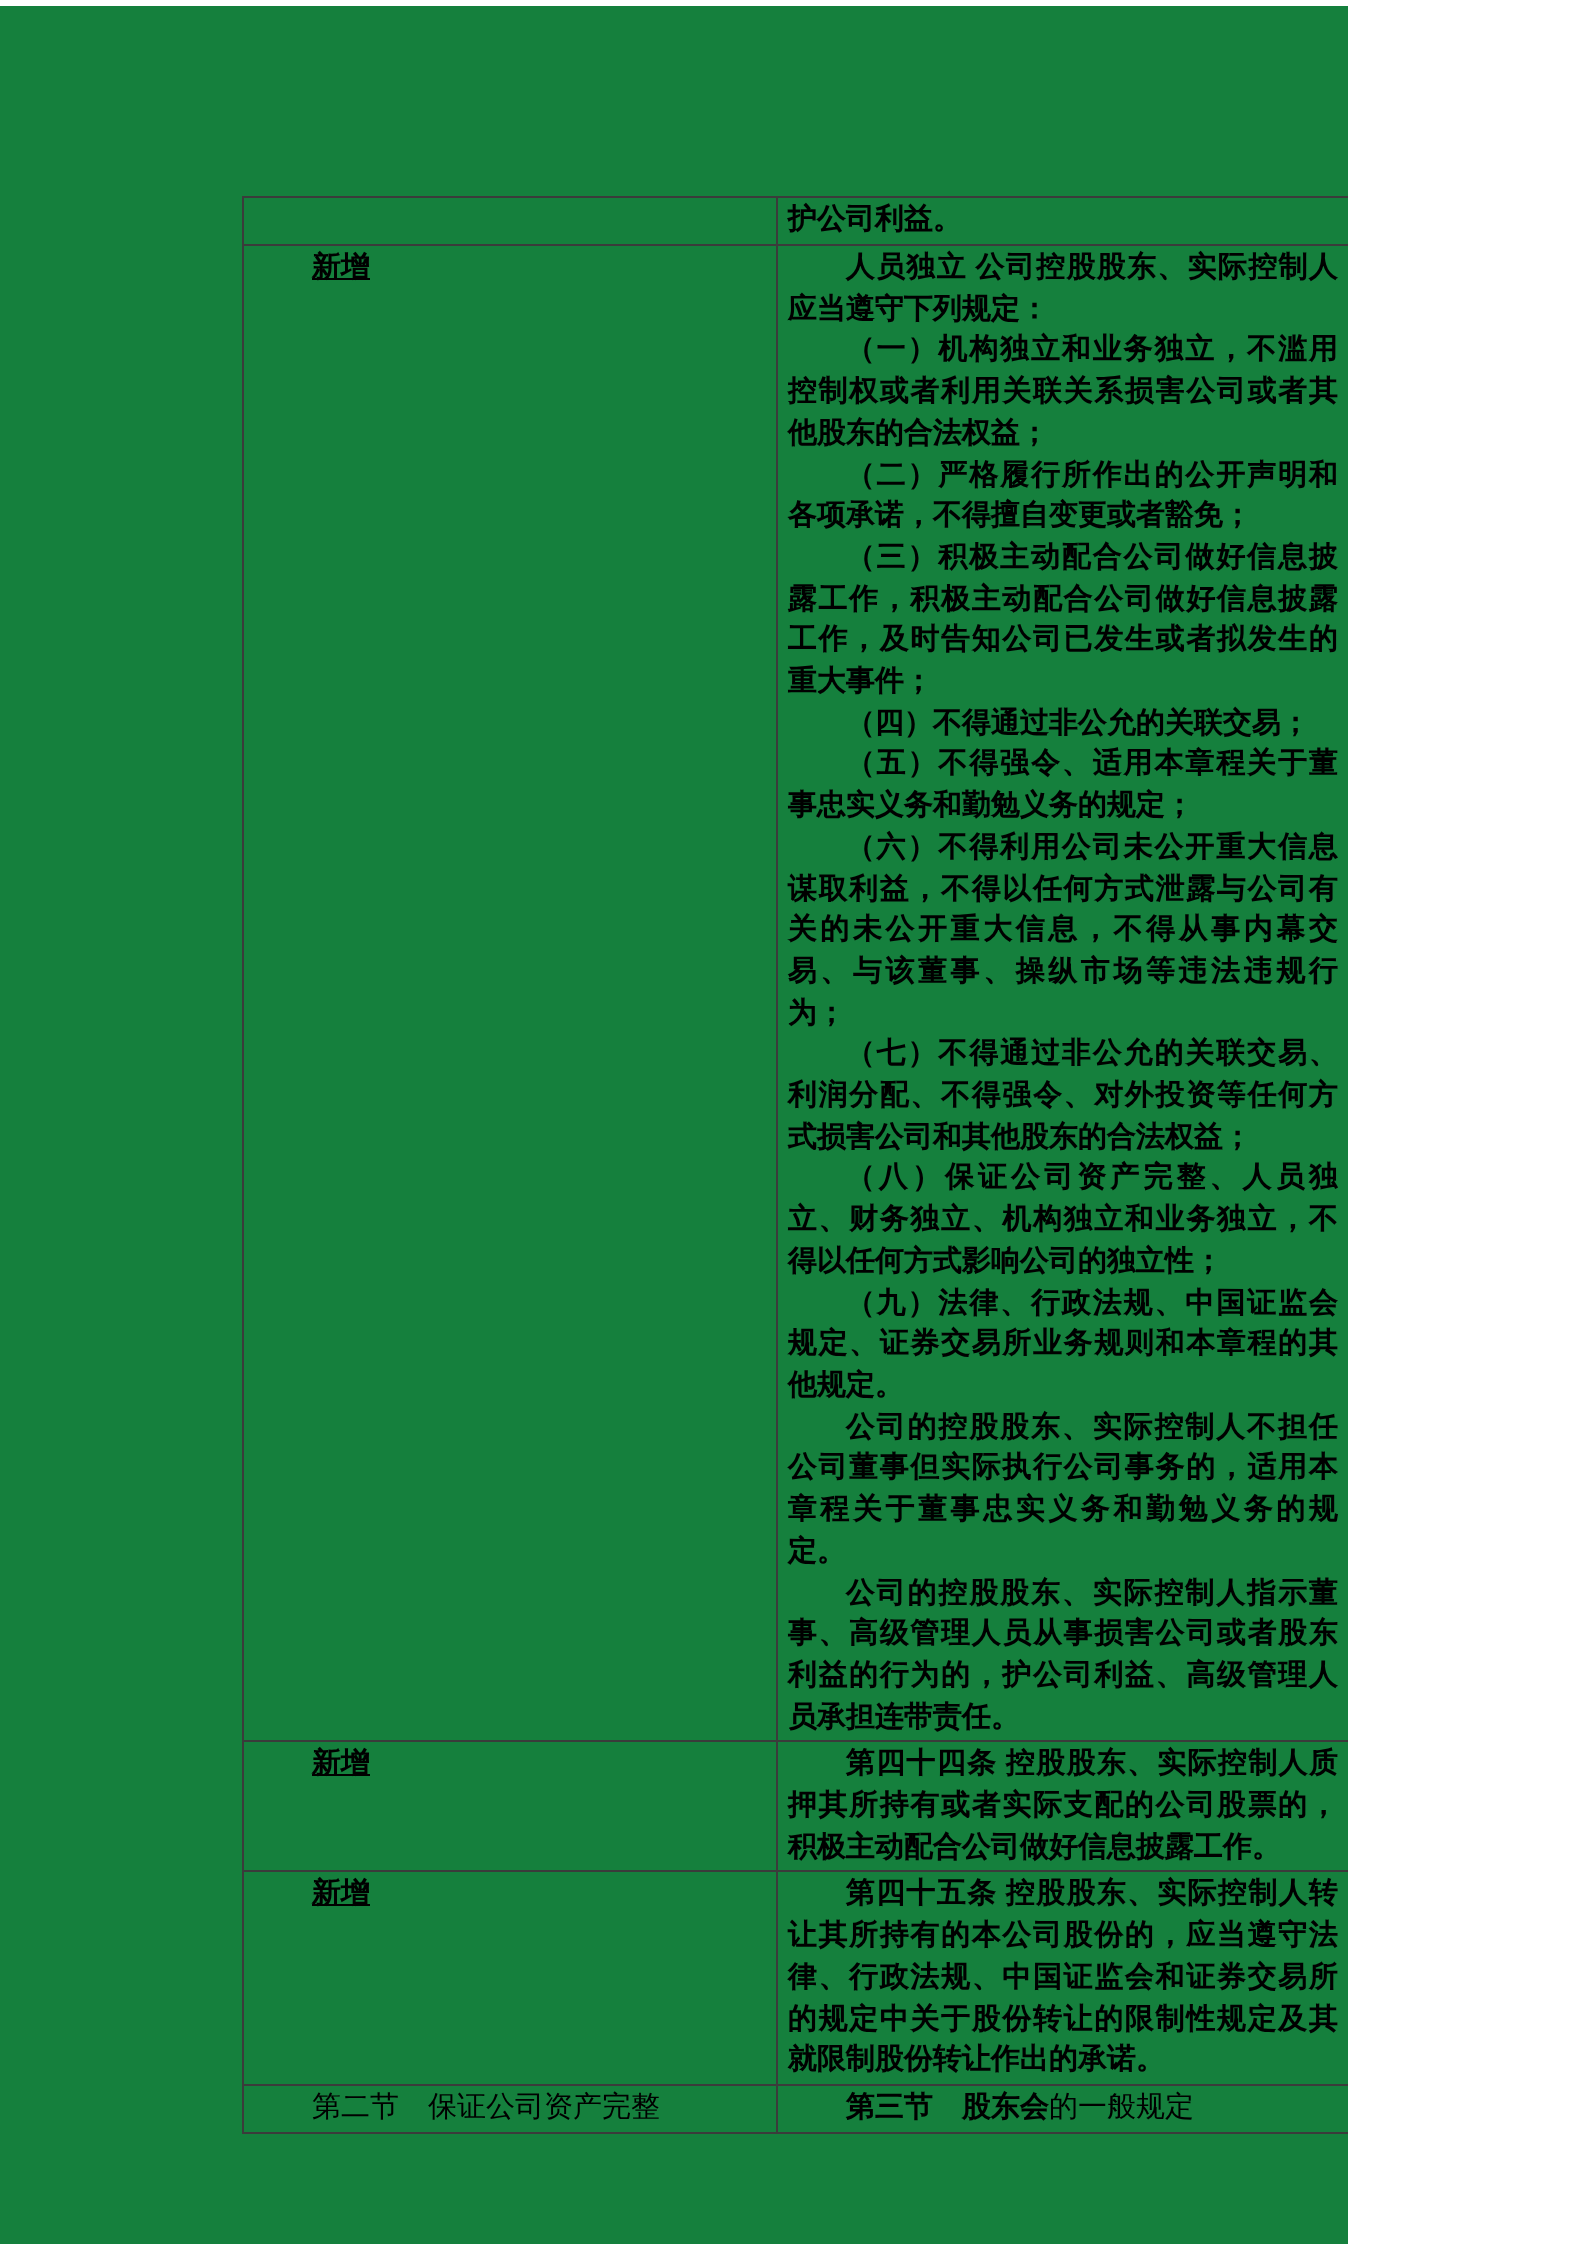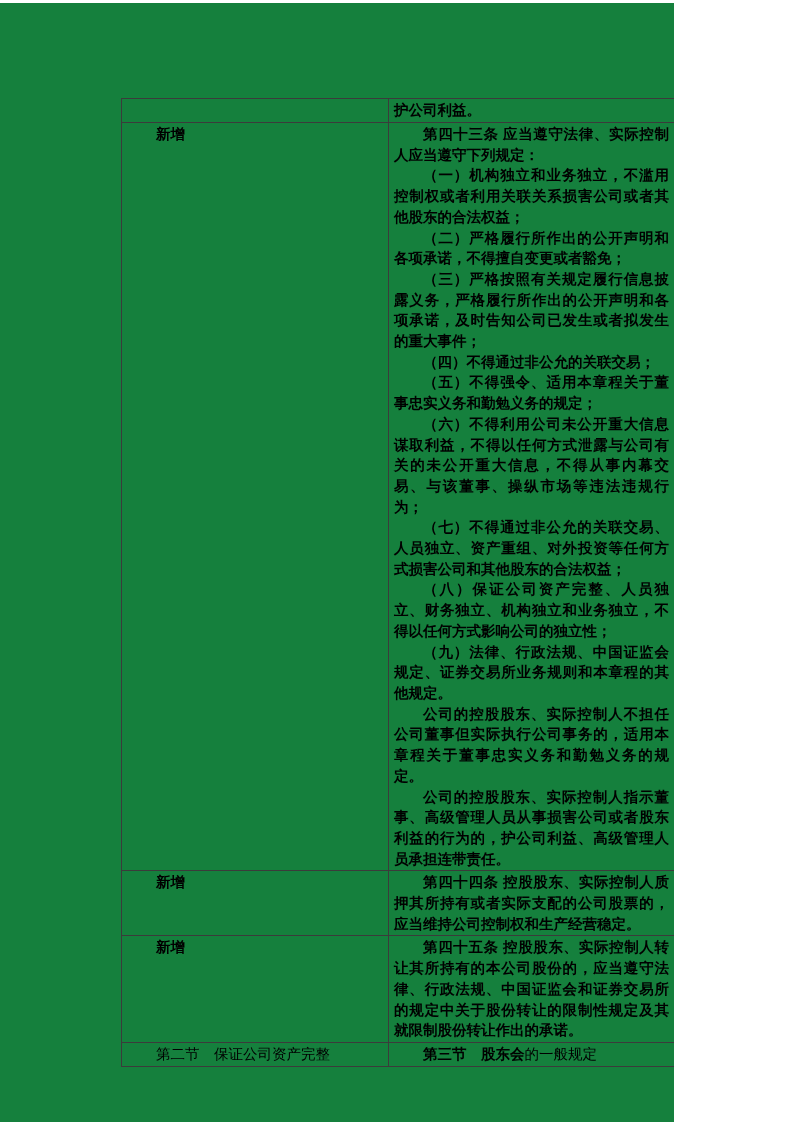--- a/index.html
+++ b/index.html
@@ -33,20 +33,21 @@
     vertical-align: top;
     padding: 1px 5px;
     font-size: 14.5px;
     line-height: 20.7px;
     overflow: hidden;
   }
   td.lcell .label {
     font-weight: bold;
     text-indent: 2em;
     line-height: 20.7px;
+    text-decoration: underline;
   }
   td.rcell p.para {
     margin: 0;
     text-indent: 2em;
     text-align: justify;
     text-justify: inter-ideograph;
     word-break: break-all;
     font-weight: bold;
   }
   td.rcell p.continuation { text-indent: 0; }
@@ -84,41 +85,41 @@
       <td class="rcell">
         <p class="para continuation">护公司利益。</p>
       </td>
     </tr>
 
     <tr class="r2">
       <td class="lcell">
         <div class="label">新增</div>
       </td>
       <td class="rcell">
-        <p class="para">第四十三条 应当遵守法律、实际控制人应当遵守下列规定：</p>
+        <p class="para">人员独立 公司控股股东、实际控制人应当遵守下列规定：</p>
         <p class="para">（一）机构独立和业务独立，不滥用控制权或者利用关联关系损害公司或者其他股东的合法权益；</p>
         <p class="para">（二）严格履行所作出的公开声明和各项承诺，不得擅自变更或者豁免；</p>
-        <p class="para">（三）严格按照有关规定履行信息披露义务，严格履行所作出的公开声明和各项承诺，及时告知公司已发生或者拟发生的重大事件；</p>
+        <p class="para">（三）积极主动配合公司做好信息披露工作，积极主动配合公司做好信息披露工作，及时告知公司已发生或者拟发生的重大事件；</p>
         <p class="para">（四）不得通过非公允的关联交易；</p>
         <p class="para">（五）不得强令、适用本章程关于董事忠实义务和勤勉义务的规定；</p>
         <p class="para">（六）不得利用公司未公开重大信息谋取利益，不得以任何方式泄露与公司有关的未公开重大信息，不得从事内幕交易、与该董事、操纵市场等违法违规行为；</p>
-        <p class="para">（七）不得通过非公允的关联交易、人员独立、资产重组、对外投资等任何方式损害公司和其他股东的合法权益；</p>
+        <p class="para">（七）不得通过非公允的关联交易、利润分配、不得强令、对外投资等任何方式损害公司和其他股东的合法权益；</p>
         <p class="para">（八）保证公司资产完整、人员独立、财务独立、机构独立和业务独立，不得以任何方式影响公司的独立性；</p>
         <p class="para">（九）法律、行政法规、中国证监会规定、证券交易所业务规则和本章程的其他规定。</p>
         <p class="para">公司的控股股东、实际控制人不担任公司董事但实际执行公司事务的，适用本章程关于董事忠实义务和勤勉义务的规定。</p>
         <p class="para">公司的控股股东、实际控制人指示董事、高级管理人员从事损害公司或者股东利益的行为的，护公司利益、高级管理人员承担连带责任。</p>
       </td>
     </tr>
 
     <tr class="r3">
       <td class="lcell">
         <div class="label">新增</div>
       </td>
       <td class="rcell">
-        <p class="para">第四十四条 控股股东、实际控制人质押其所持有或者实际支配的公司股票的，应当维持公司控制权和生产经营稳定。</p>
+        <p class="para">第四十四条 控股股东、实际控制人质押其所持有或者实际支配的公司股票的，积极主动配合公司做好信息披露工作。</p>
       </td>
     </tr>
 
     <tr class="r4">
       <td class="lcell">
         <div class="label">新增</div>
       </td>
       <td class="rcell">
         <p class="para">第四十五条 控股股东、实际控制人转让其所持有的本公司股份的，应当遵守法律、行政法规、中国证监会和证券交易所的规定中关于股份转让的限制性规定及其就限制股份转让作出的承诺。</p>
       </td>

